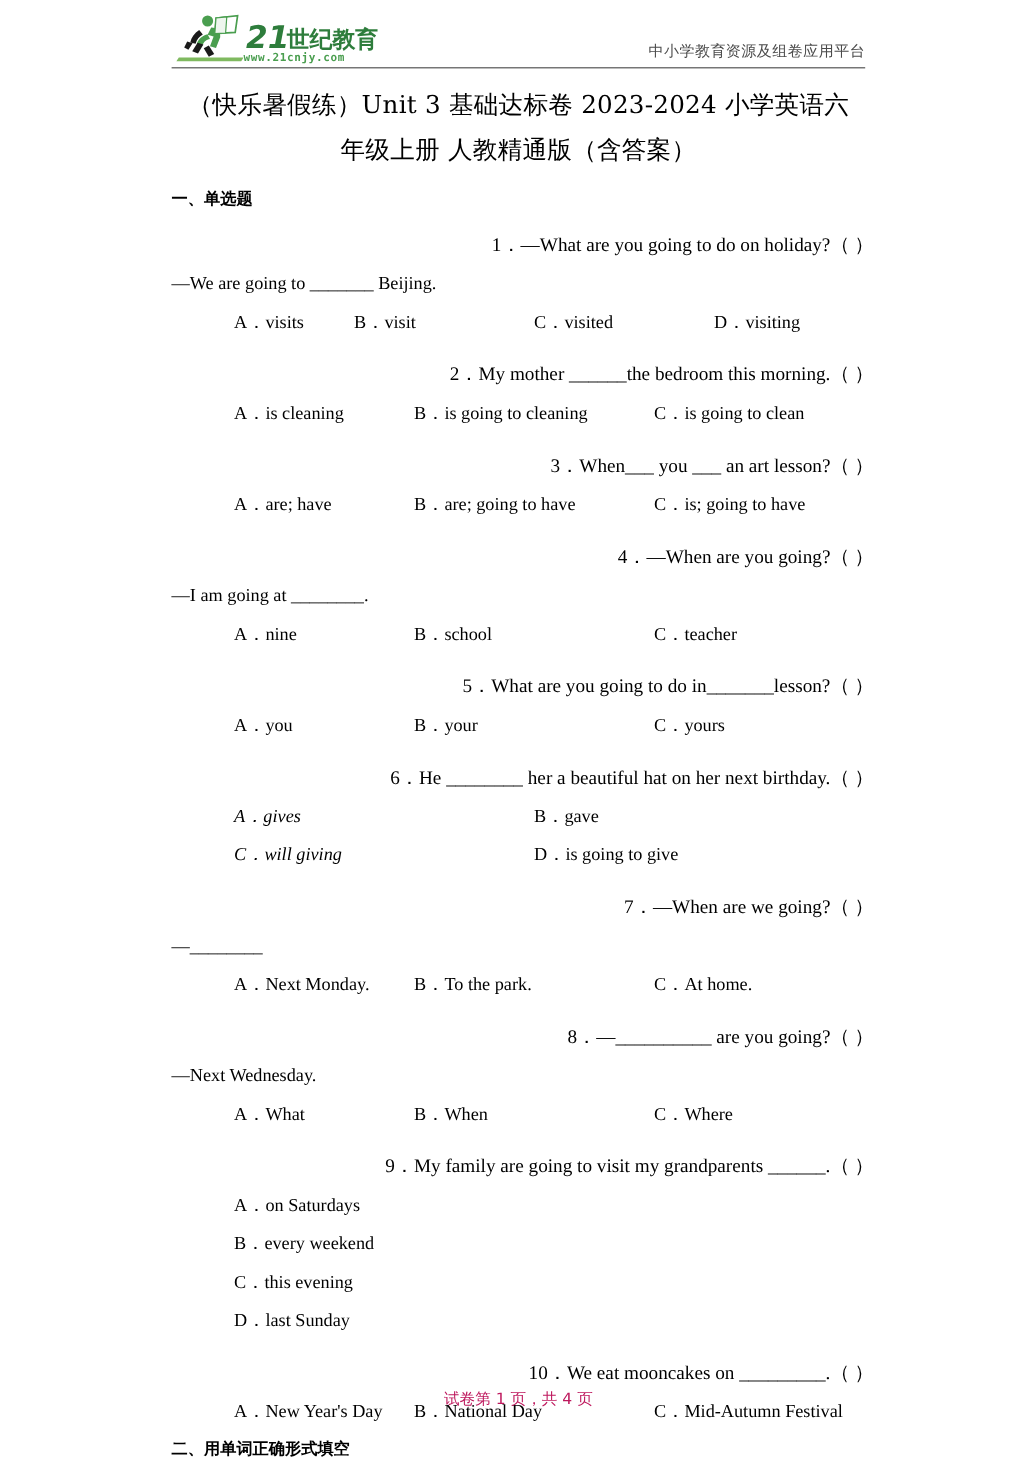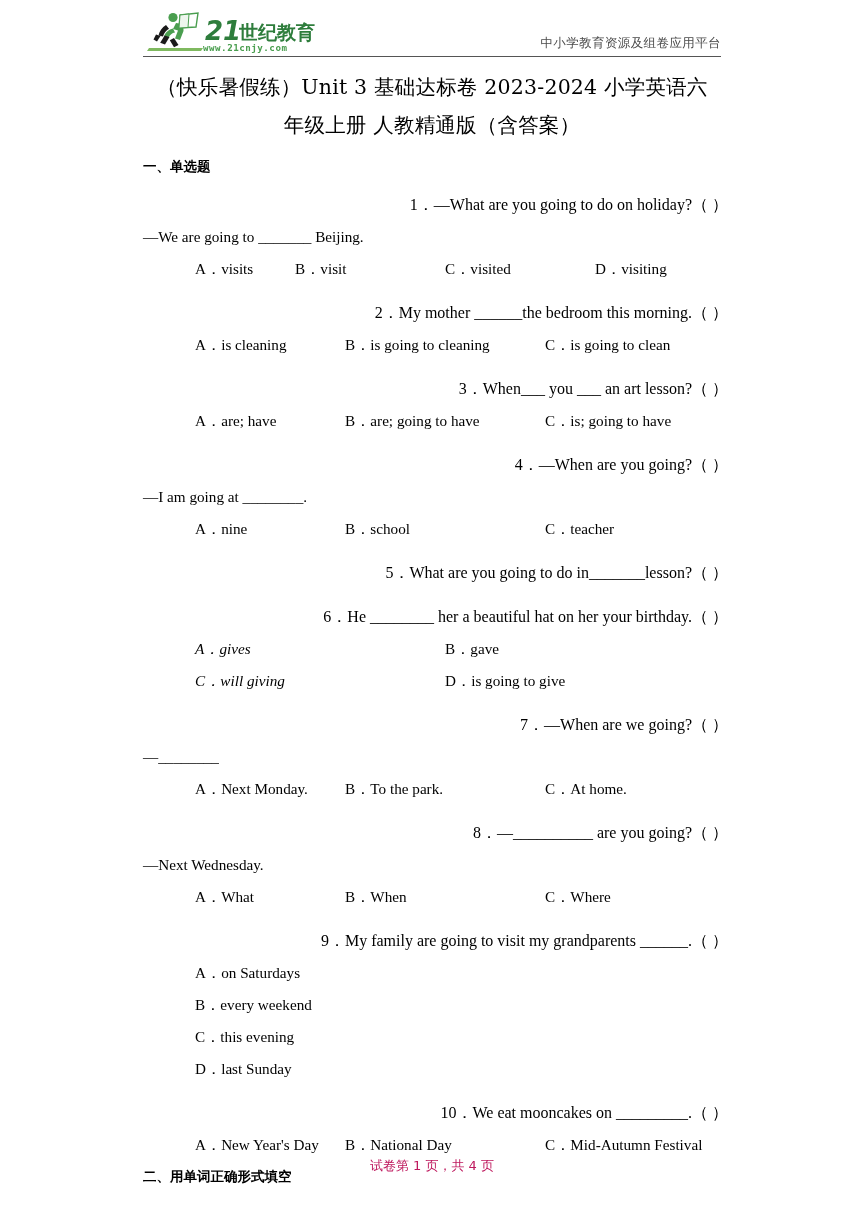--- a/index.html
+++ b/index.html
@@ -233,23 +233,28 @@
     <div class="stem-cont">—I am going at ________.</div>
     <div class="opts">
       <span class="opt c3-1"><span class="opt-label">A．</span><span>nine</span></span>
       <span class="opt c3-2"><span class="opt-label">B．</span><span>school</span></span>
       <span class="opt c3-3"><span class="opt-label">C．</span><span>teacher</span></span>
     </div>
 
     <div class="q">
       <span class="q-num">5．</span><span>What are you going to do in_______lesson?（  ）</span>
     </div>
-
-    <div class="q">
-      <span class="q-num">6．</span><span>He ________ her a beautiful hat on her your birthday.（  ）</span>
+    <div class="opts">
+      <span class="opt c3-1"><span class="opt-label">A．</span><span>you</span></span>
+      <span class="opt c3-2"><span class="opt-label">B．</span><span>your</span></span>
+      <span class="opt c3-3"><span class="opt-label">C．</span><span>yours</span></span>
+    </div>
+
+    <div class="q">
+      <span class="q-num">6．</span><span>He ________ her a beautiful hat on her next birthday.（  ）</span>
     </div>
     <div class="opts">
       <span class="opt c2-1"><span class="opt-label">A．</span><span>gives</span></span>
       <span class="opt c2-2"><span class="opt-label">B．</span><span>gave</span></span>
     </div>
     <div class="opts">
       <span class="opt c2-1"><span class="opt-label">C．</span><span>will giving</span></span>
       <span class="opt c2-2"><span class="opt-label">D．</span><span>is going to give</span></span>
     </div>
 

